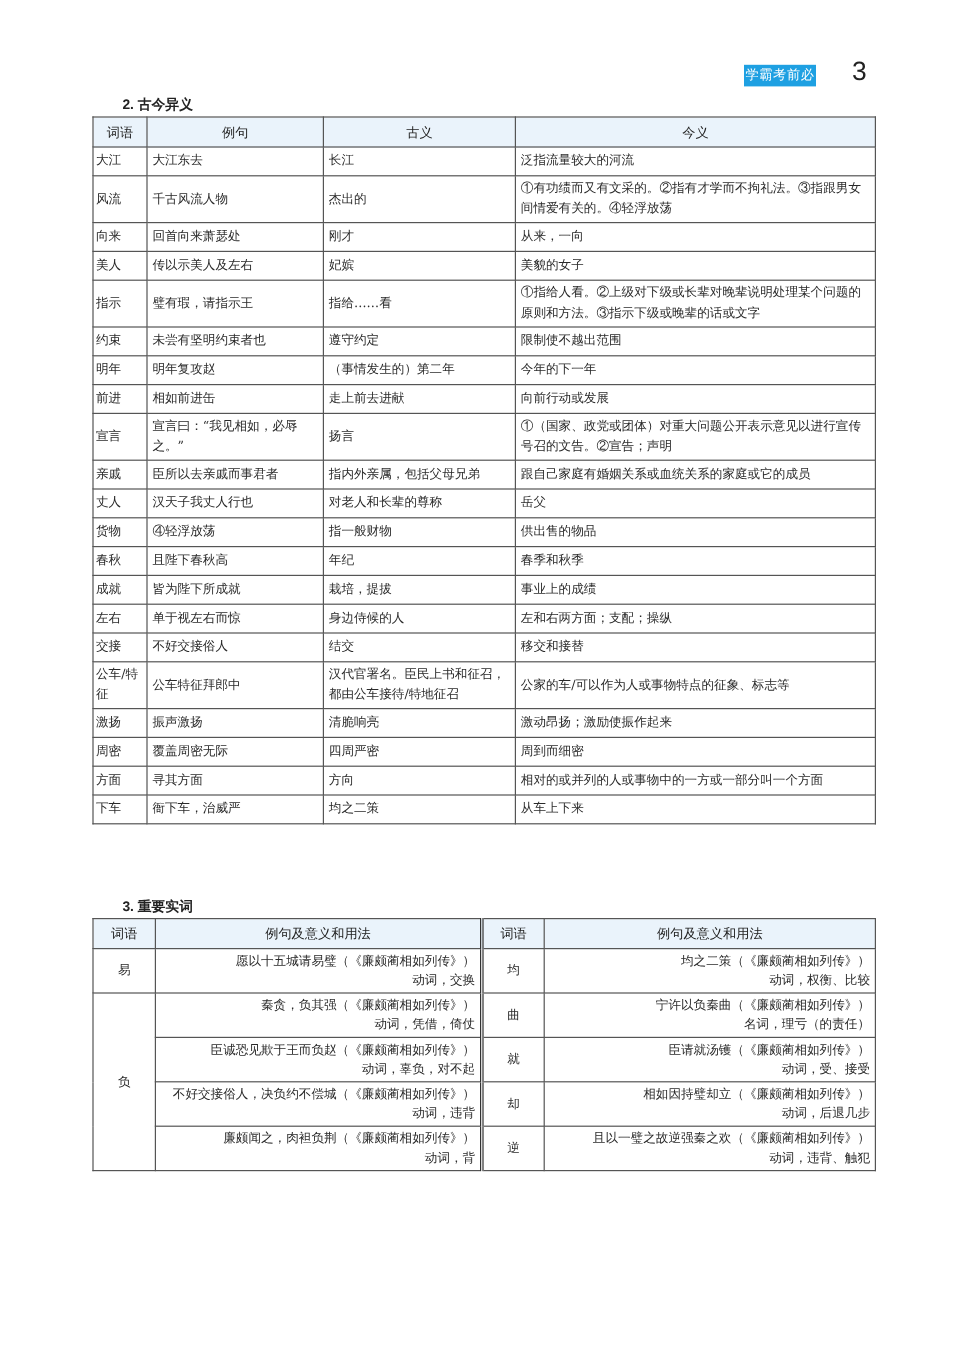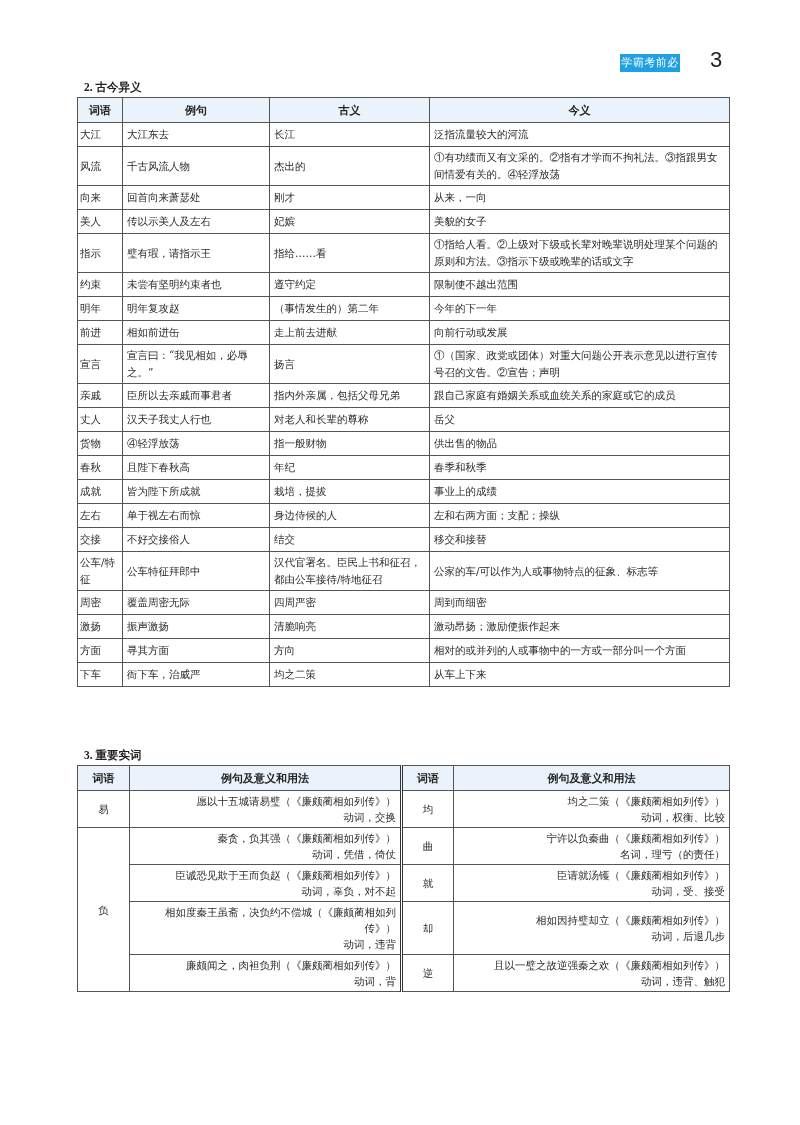--- a/index.html
+++ b/index.html
@@ -3,26 +3,26 @@
 <meta charset="utf-8">
 <style>
   html, body { margin: 0; padding: 0; background: #ffffff; }
   body { width: 800px; height: 1125px; position: relative; overflow: hidden;
          font-family: "DejaVu Serif", "Liberation Serif", serif; color: #2a2a2a; }
   .badge { position: absolute; left: 620px; top: 54px; width: 60px; height: 18px;
            background: #1ea0e2; color: #ffffff; font-family: "DejaVu Sans", sans-serif;
            font-size: 11px; line-height: 18px; text-align: center; letter-spacing: 0.5px; }
   .page-num { position: absolute; left: 710px; top: 47px; font-family: "Liberation Sans", sans-serif;
               font-size: 22px; color: #222; }
-  .sec-title { position: absolute; left: 84px; font-family: Liberation Serif, serif;
+  .sec-title { position: absolute; left: 102px; font-family: Liberation Sans, sans-serif;
                font-size: 11.5px; color: #222; font-weight: bold; }
   table { border-collapse: collapse; position: absolute; table-layout: fixed; }
   td, th { border: 1px solid #555; font-size: 10.5px; line-height: 17px; padding: 2px 4px;
            vertical-align: middle; }
-  th { background: #eaf3fb; font-family: "DejaVu Sans", sans-serif; font-weight: bold;
+  th { background: #eaf3fb; font-family: "DejaVu Sans", sans-serif; font-weight: normal;
        font-size: 11px; text-align: center; height: 20px; padding: 2px 4px; color:#222; }
   #t1 { left: 77px; top: 97px; width: 652px; border: 1.5px solid #333; }
   #t1 td.word { padding: 2px 2px; }
   #t1 tr { height: 24px; }
   #t2 { left: 77px; top: 765px; width: 652px; border: 1.5px solid #333; }
   #t2 td { line-height: 16px; }
   #t2 td.w { text-align: center; }
   #t2 td.sep { border-left: 3px double #333; }
   .line { display: block; text-align: right; }
 </style>
@@ -146,30 +146,30 @@
         <td>结交</td>
         <td>移交和接替</td>
       </tr>
       <tr>
         <td class="word">公车/特征</td>
         <td>公车特征拜郎中</td>
         <td>汉代官署名。臣民上书和征召，都由公车接待/特地征召</td>
         <td>公家的车/可以作为人或事物特点的征象、标志等</td>
       </tr>
       <tr>
+        <td class="word">激扬</td>
+        <td>振声激扬</td>
+        <td>清脆响亮</td>
+        <td>激动昂扬；激励使振作起来</td>
+      </tr>
+      <tr>
         <td class="word">周密</td>
         <td>覆盖周密无际</td>
         <td>四周严密</td>
         <td>周到而细密</td>
-      </tr>
-      <tr>
-        <td class="word">激扬</td>
-        <td>振声激扬</td>
-        <td>清脆响亮</td>
-        <td>激动昂扬；激励使振作起来</td>
       </tr>
       <tr>
         <td class="word">方面</td>
         <td>寻其方面</td>
         <td>方向</td>
         <td>相对的或并列的人或事物中的一方或一部分叫一个方面</td>
       </tr>
       <tr>
         <td class="word">下车</td>
         <td>衙下车，治威严</td>
@@ -227,21 +227,21 @@
           <span class="line">动词，辜负，对不起</span>
         </td>
         <td class="w sep">就</td>
         <td>
           <span class="line">臣请就汤镬（《廉颇蔺相如列传》）</span>
           <span class="line">动词，受、接受</span>
         </td>
       </tr>
       <tr>
         <td>
-          <span class="line">相如度秦王虽斋，决负约不偿城（《廉颇蔺相如列传》）</span>
+          <span class="line">不好交接俗人，决负约不偿城（《廉颇蔺相如列传》）</span>
           <span class="line">动词，违背</span>
         </td>
         <td class="w sep">却</td>
         <td>
           <span class="line">相如因持璧却立（《廉颇蔺相如列传》）</span>
           <span class="line">动词，后退几步</span>
         </td>
       </tr>
       <tr>
         <td>

